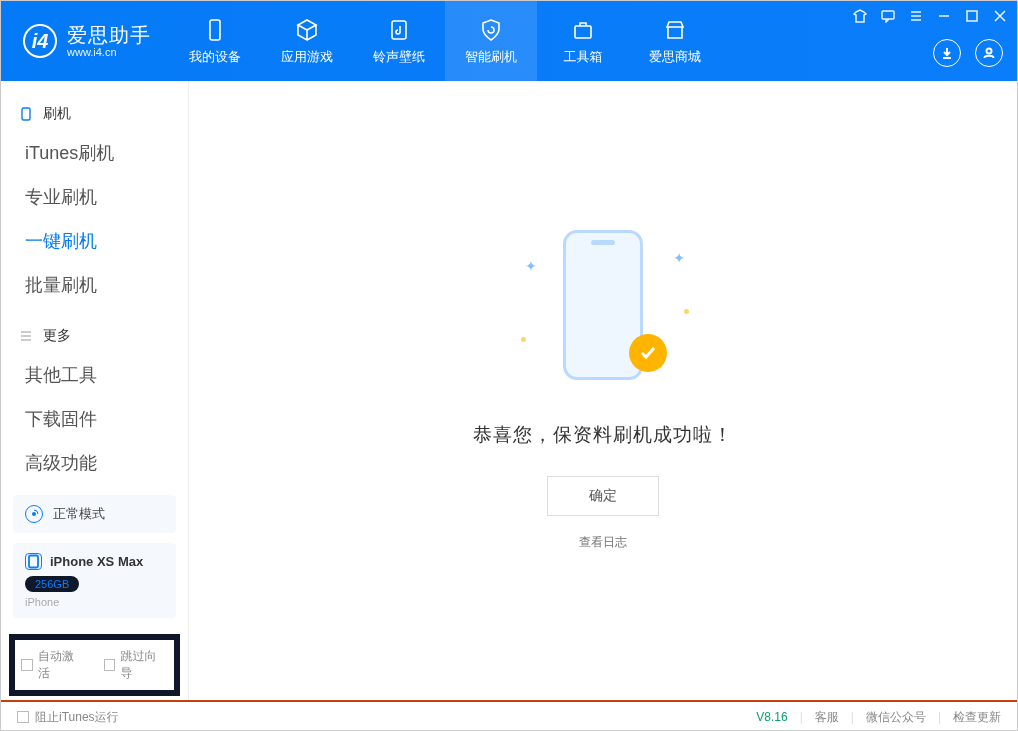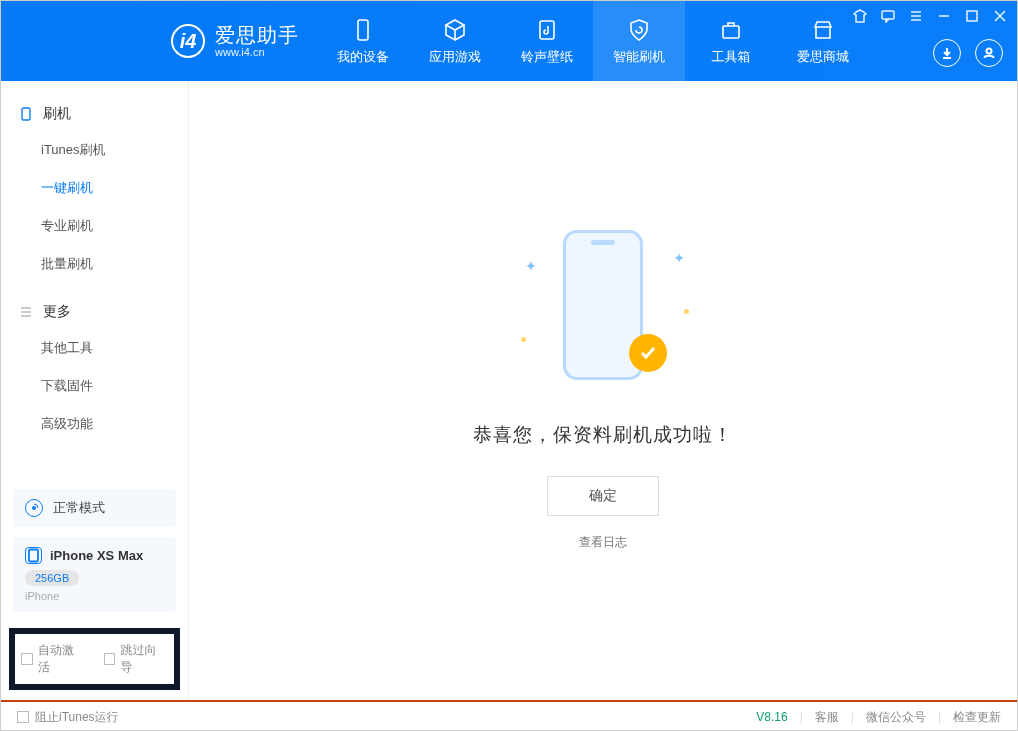--- a/index.html
+++ b/index.html
@@ -6,21 +6,20 @@
 body { background: #fff; width: 1018px; height: 731px; overflow: hidden; border: 1px solid #ccc; }
 
 
 .header {
   height: 80px;
   background: linear-gradient(to right, #057af7, #0a7dfa);
   display: flex;
   align-items: stretch;
   color: #fff;
   position: relative;
-  justify-content: center;
 }
 .logo-area { display: flex; align-items: center; padding: 0 18px 0 22px; }
 .logo-circ {
   width: 34px; height: 34px; border-radius: 50%;
   border: 2.5px solid #fff; display: flex; align-items: center; justify-content: center;
   font-weight: bold; font-size: 20px; font-style: italic;
 }
 .logo-txt { margin-left: 10px; line-height: 1.1; }
 .logo-txt .t1 { font-size: 20px; font-weight: 500; letter-spacing: 1px;}
 .logo-txt .t2 { font-size: 11px; opacity: .9; }
@@ -55,40 +54,40 @@
 
 .body { display: flex; height: 619px; }
 .sidebar { width: 188px; border-right: 1px solid #eee; padding-top: 16px; display:flex; flex-direction:column;}
 .sb-section-title {
   display: flex; align-items: center; gap: 10px;
   padding: 8px 18px; font-size: 14px; color: #333;
 }
 .sb-section-title .sicon{width:14px;height:14px;display:flex;align-items:center;justify-content:center;}
 .sb-items { }
 .sb-item {
-  padding: 10px 18px 10px 40px;
-  font-size: 13px; color: #555; cursor: pointer;
+  padding: 10px 18px 10px 24px;
+  font-size: 18px; color: #555; cursor: pointer;
 }
 .sb-item.active { color: #057af7; }
 
 .sb-spacer{flex:1;}
 
 .dev-card{
   margin:10px 12px; padding:10px 12px; background:#f5f8fc; border-radius:4px;
   display:flex; align-items:center; gap:10px; font-size:13px; color:#444;text-align:center;
 }
 .dev-card .dcicon{width:18px;height:18px; border:1.5px solid #0a7dfa; border-radius:50%; display:flex;align-items:center;justify-content:center;}
 .dev-card .dcicon svg{width:10px;height:10px;}
 
 .dev-card2{
   margin:0 12px 10px; padding:10px 12px; background:#f5f8fc; border-radius:4px; font-size:12px;
 }
 .dev-card2 .line1{display:flex;align-items:center;gap:8px;font-weight:600;color:#333;font-size:13px;}
 .dev-card2 .dicon{width:17px;height:17px;border:1.5px solid #0a7dfa;border-radius:4px;display:flex;align-items:center;justify-content:center;}
-.dev-card2 .cap{display:inline-block;margin-top:6px;padding:2px 10px;border-radius:10px;background:#e5e5e5;color:#0a7dfa;font-size:11px;}
+.dev-card2 .cap{display:inline-block;margin-top:6px;padding:2px 10px;border-radius:10px;background:#0f172a;color:#0a7dfa;font-size:11px;}
 .dev-card2 .sub{color:#aaa;font-size:11px;margin-top:4px;}
 
 .opt-row{
   margin:6px 8px 10px; padding:8px 6px; border:6px solid #0f172a;
   display:flex; gap:18px; font-size:12px; color:#888;
 }
 .opt-row label{display:flex;align-items:center;gap:5px;cursor:pointer;}
 .chk{width:12px;height:12px;border:1px solid #bbb;display:inline-block;}
 
 
@@ -248,22 +247,22 @@
     <div class="sb-section-title">
       <span class="sicon">
           <svg viewBox="0 0 14 14" width="14" height="14">
             <rect x="3" y="1" width="8" height="12" rx="1.5" fill="none" stroke="#0a7dfa" stroke-width="1.4"></rect>
           </svg>
         </span>
       <span>刷机</span>
     </div>
     <div class="sb-items">
       <div class="sb-item">iTunes刷机</div>
+      <div class="sb-item">专业刷机</div>
       <div class="sb-item active">一键刷机</div>
-      <div class="sb-item">专业刷机</div>
       <div class="sb-item">批量刷机</div>
     </div>
 
     <div class="sb-section-title" style="margin-top:12px">
       <span class="sicon">
           <svg viewBox="0 0 14 14" width="14" height="14">
             <path d="M2 3H12M2 7H12M2 11H12" stroke="#bbb" stroke-width="1.6"></path>
           </svg>
         </span>
       <span>更多</span>

